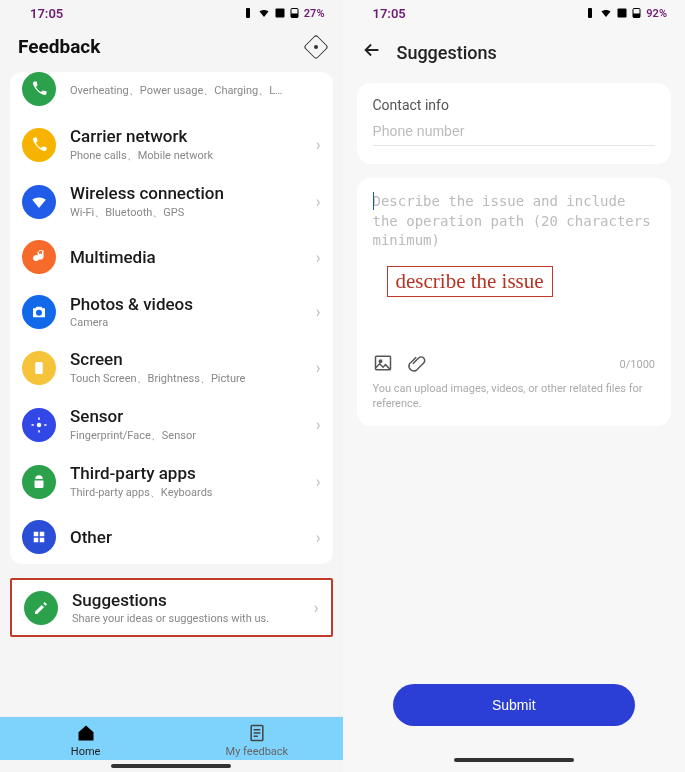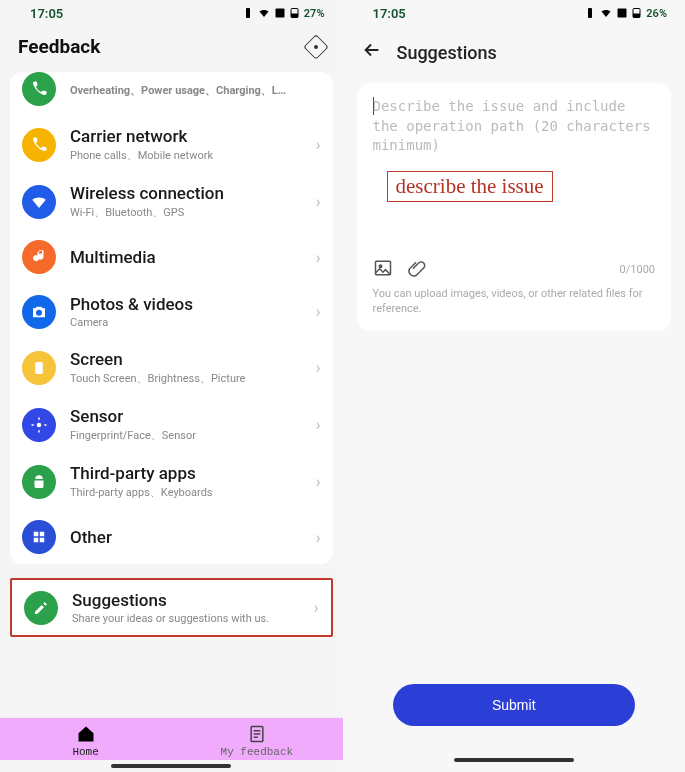--- a/index.html
+++ b/index.html
@@ -22,21 +22,21 @@
   }
   .phone-right { background: #f7f7f7; }
 
   .statusbar {
     display: flex;
     justify-content: space-between;
     align-items: center;
     padding: 6px 18px 4px 30px;
     font-size: 13px;
     font-weight: 600;
-    color: #14532d;
+    color: #701a75;
   }
   .status-icons { display: flex; align-items: flex-start; gap: 3px; font-size: 11px; }
   .status-icons svg { vertical-align: middle; }
 
   .header {
     display: flex;
     align-items: center;
     justify-content: space-between;
     padding: 10px 18px 14px 18px;
   }
@@ -80,44 +80,43 @@
     width: 34px; height: 34px;
     border-radius: 50%;
     display:flex; align-items:center; justify-content:center;
     flex-shrink:0;
     margin-right: 14px;
   }
   .row-text { flex:1; overflow:hidden; }
   .row-title { font-size: 17px; color:#1a1a1a; font-weight:500; }
   .row-sub { font-size: 11px; color:#888; margin-top:2px; white-space:nowrap; overflow:hidden; text-overflow:ellipsis; }
   .chevron { color:#bbb; font-size:16px; padding-left:6px; }
-  .row-first { padding-top:0;font-weight:bold; }
+  .row-first { padding-top:0; }
   .ic-phone { background:#f6b400; }
   .ic-wifi { background:#215ce8; }
   .ic-media { background:#f66b2c; }
   .ic-photo { background:#1168e8; }
   .ic-screen { background:#f6c43a; }
   .ic-sensor { background:#3248e6; }
   .ic-third { background:#2aa14a; }
   .ic-other { background:#2a4ed6; }
   .ic-top { background:#2aa14a; }
   .ic-sugg { background:#2aa14a; }
   .row-icon svg { width:18px; height:18px; }
 
   .highlight-box {
     border: 2px solid #c0392b;
     border-radius: 2px;
   }
 
   .bottom-nav {
     display:flex;
-    background:#f0abfc;
+    background:#7dd3fc;
     border-top:0.5px solid #eee;
     padding: 6px 0 2px 0;
-    font-family: Liberation Mono, monospace;
   }
   .nav-item {
     flex:1;
     display:flex;
     flex-direction:column;
     align-items:center;
     gap:2px;
     font-size:11px;
     color:#222;
   }
@@ -404,34 +403,38 @@
       <svg width="14" height="12" viewBox="0 0 24 24" fill="#000">
           <path d="M12 20l9-11c-5-4-13-4-18 0l9 11z"></path>
         </svg>
       <svg width="12" height="12" viewBox="0 0 24 24" fill="#000">
           <rect x="3" y="3" width="18" height="18" rx="2"></rect>
         </svg>
       <svg width="12" height="12" viewBox="0 0 24 24" fill="none" stroke="#000" stroke-width="2">
           <rect x="4" y="3" width="14" height="18" rx="2"></rect>
           <rect x="5" y="14" width="12" height="6" fill="#000"></rect>
         </svg>
-      <span>26%</span>
+      <span>92%</span>
     </span>
   </div>
 
   <div class="header2">
     <span>
       <svg width="22" height="22" viewBox="0 0 24 24" fill="none" stroke="#222" stroke-width="2">
           <path d="M19 12H5M11 6l-6 6 6 6"></path>
         </svg>
     </span>
     <span class="header2-title">Suggestions</span>
   </div>
 
   <div class="content-right">
+    <div class="section-card">
+      <div class="section-label">Contact info</div>
+      <input class="phone-input" placeholder="Phone number" style="">
+    </div>
 
     <div class="section-card desc-card">
       <span class="cursor-bar"></span>
       <textarea class="desc-input" placeholder="Describe the issue and include the operation path (20 characters minimum)" style=""></textarea>
       <div class="desc-highlight">describe the issue</div>
 
       <div class="attach-row">
         <span>
           <svg width="20" height="20" viewBox="0 0 24 24" fill="none" stroke="#555" stroke-width="1.8">
               <rect x="3" y="4" width="18" height="16" rx="1"></rect>

